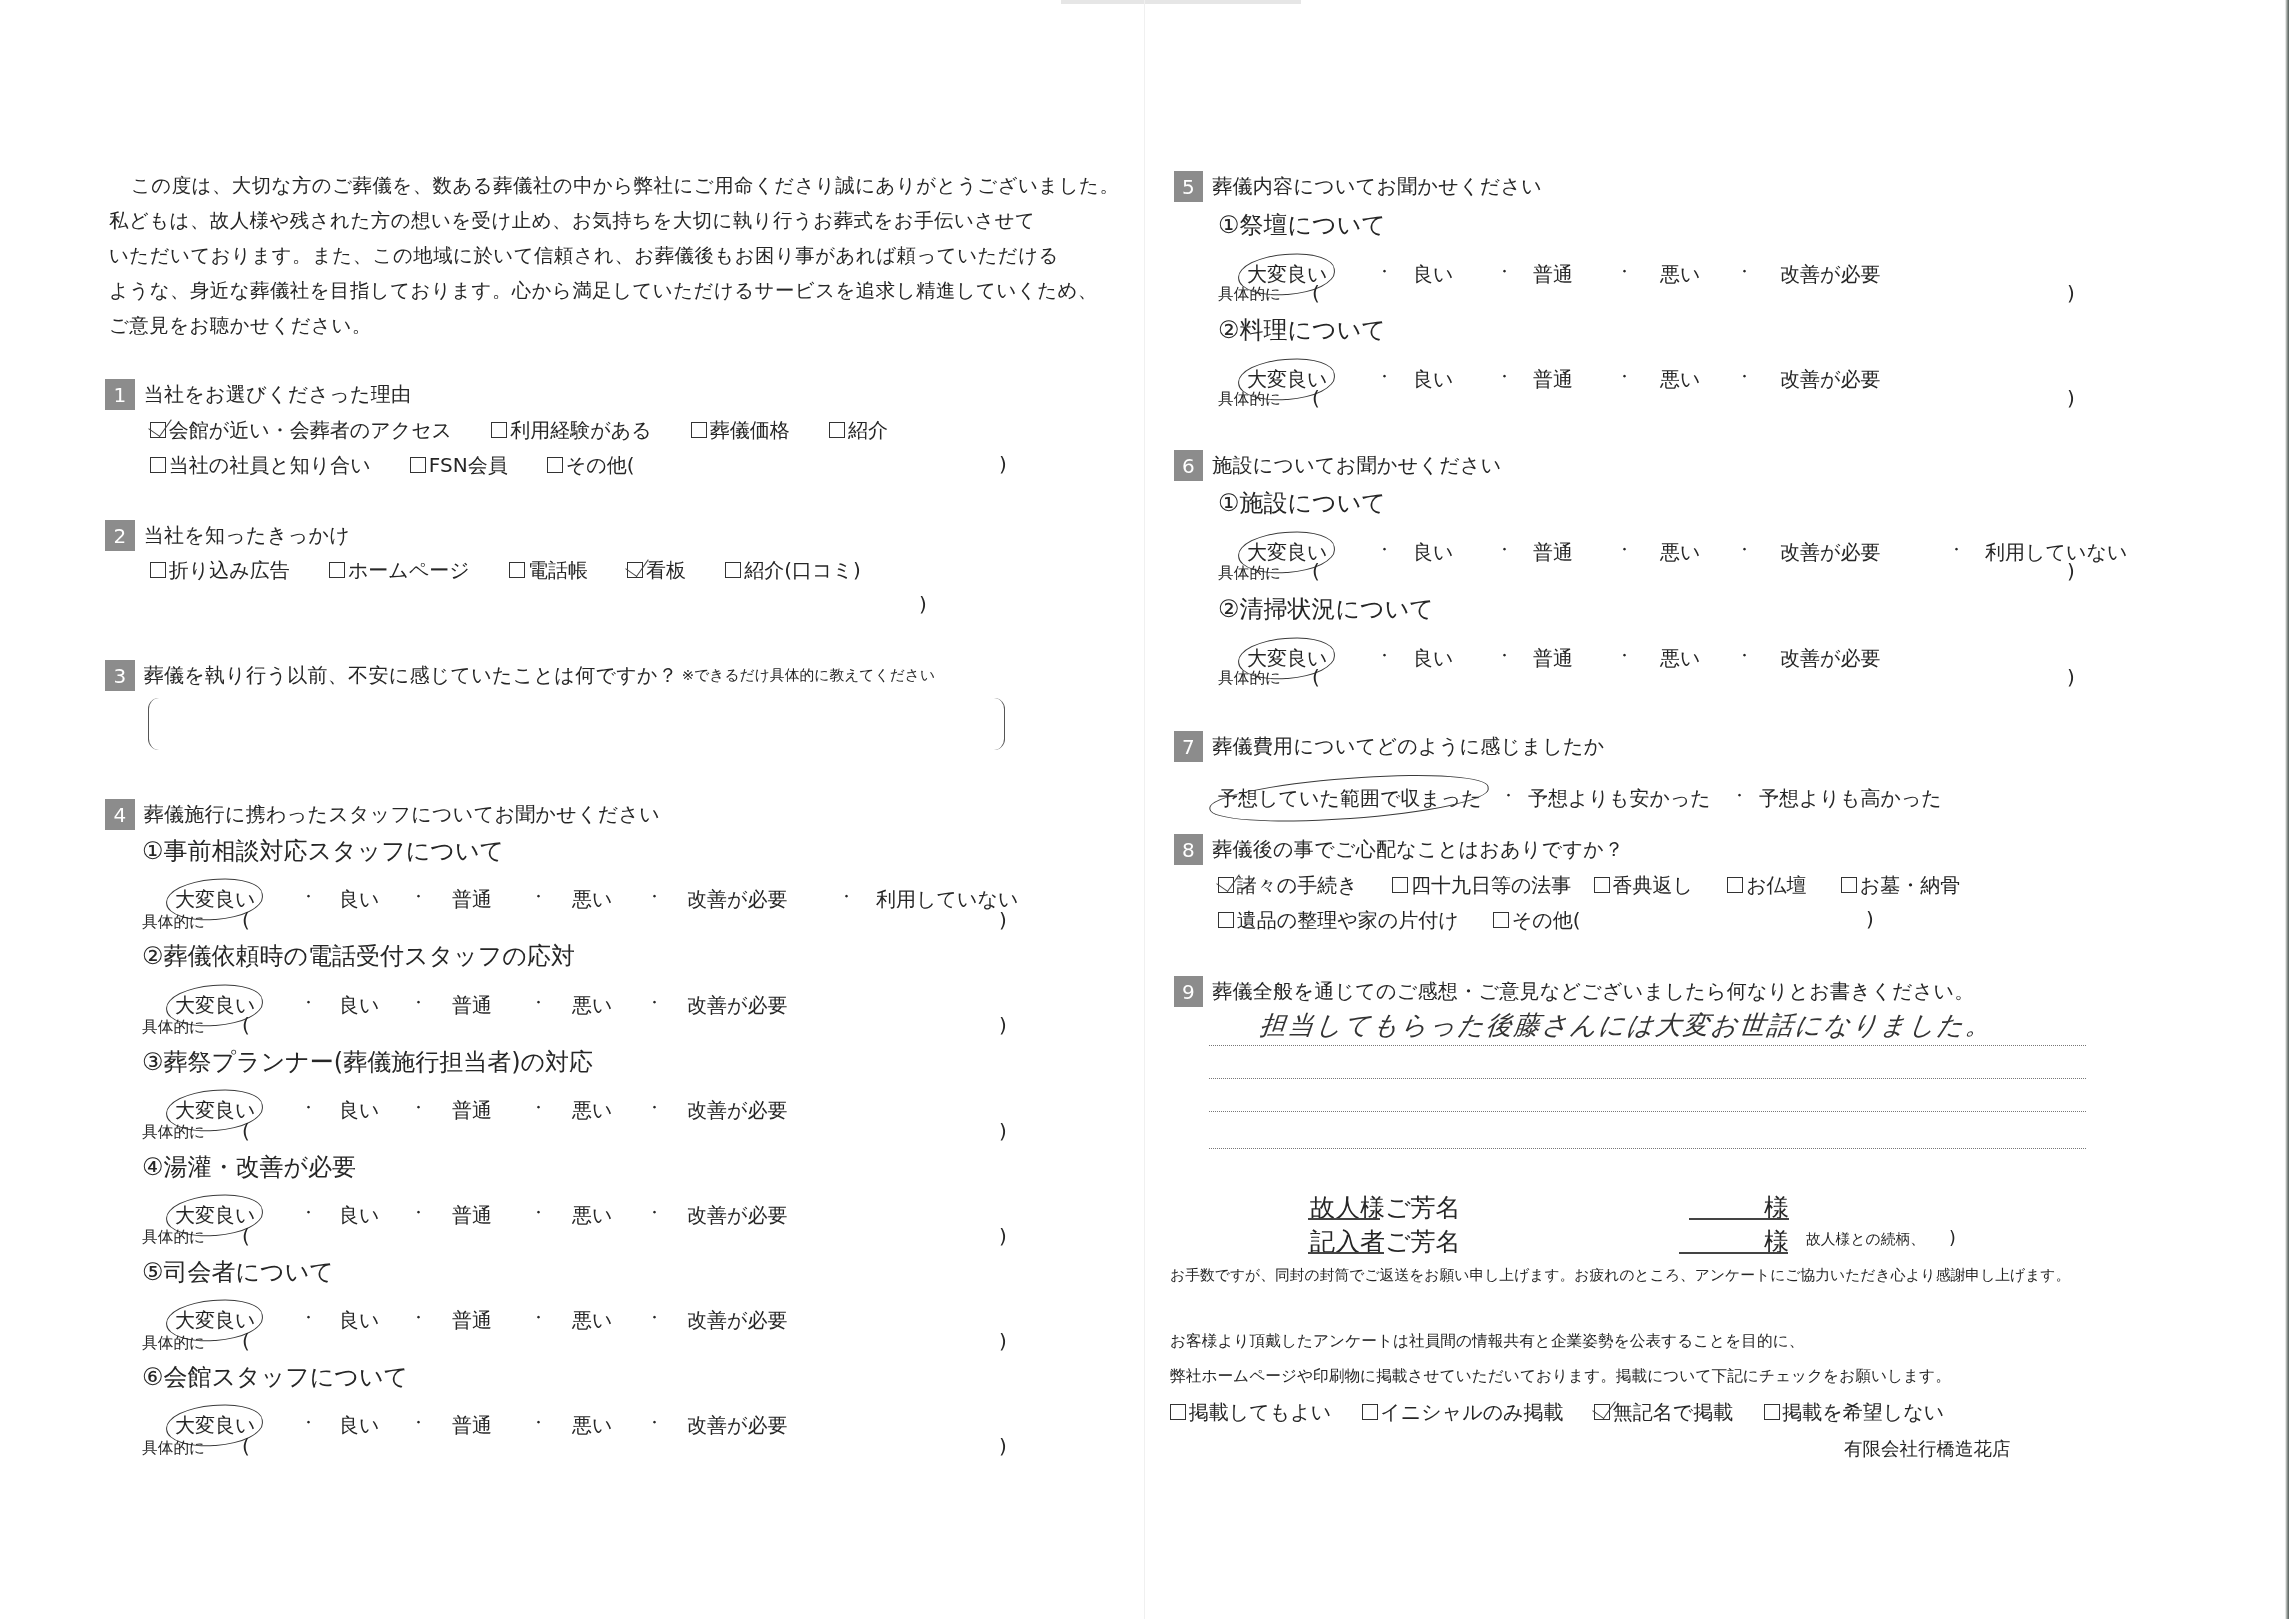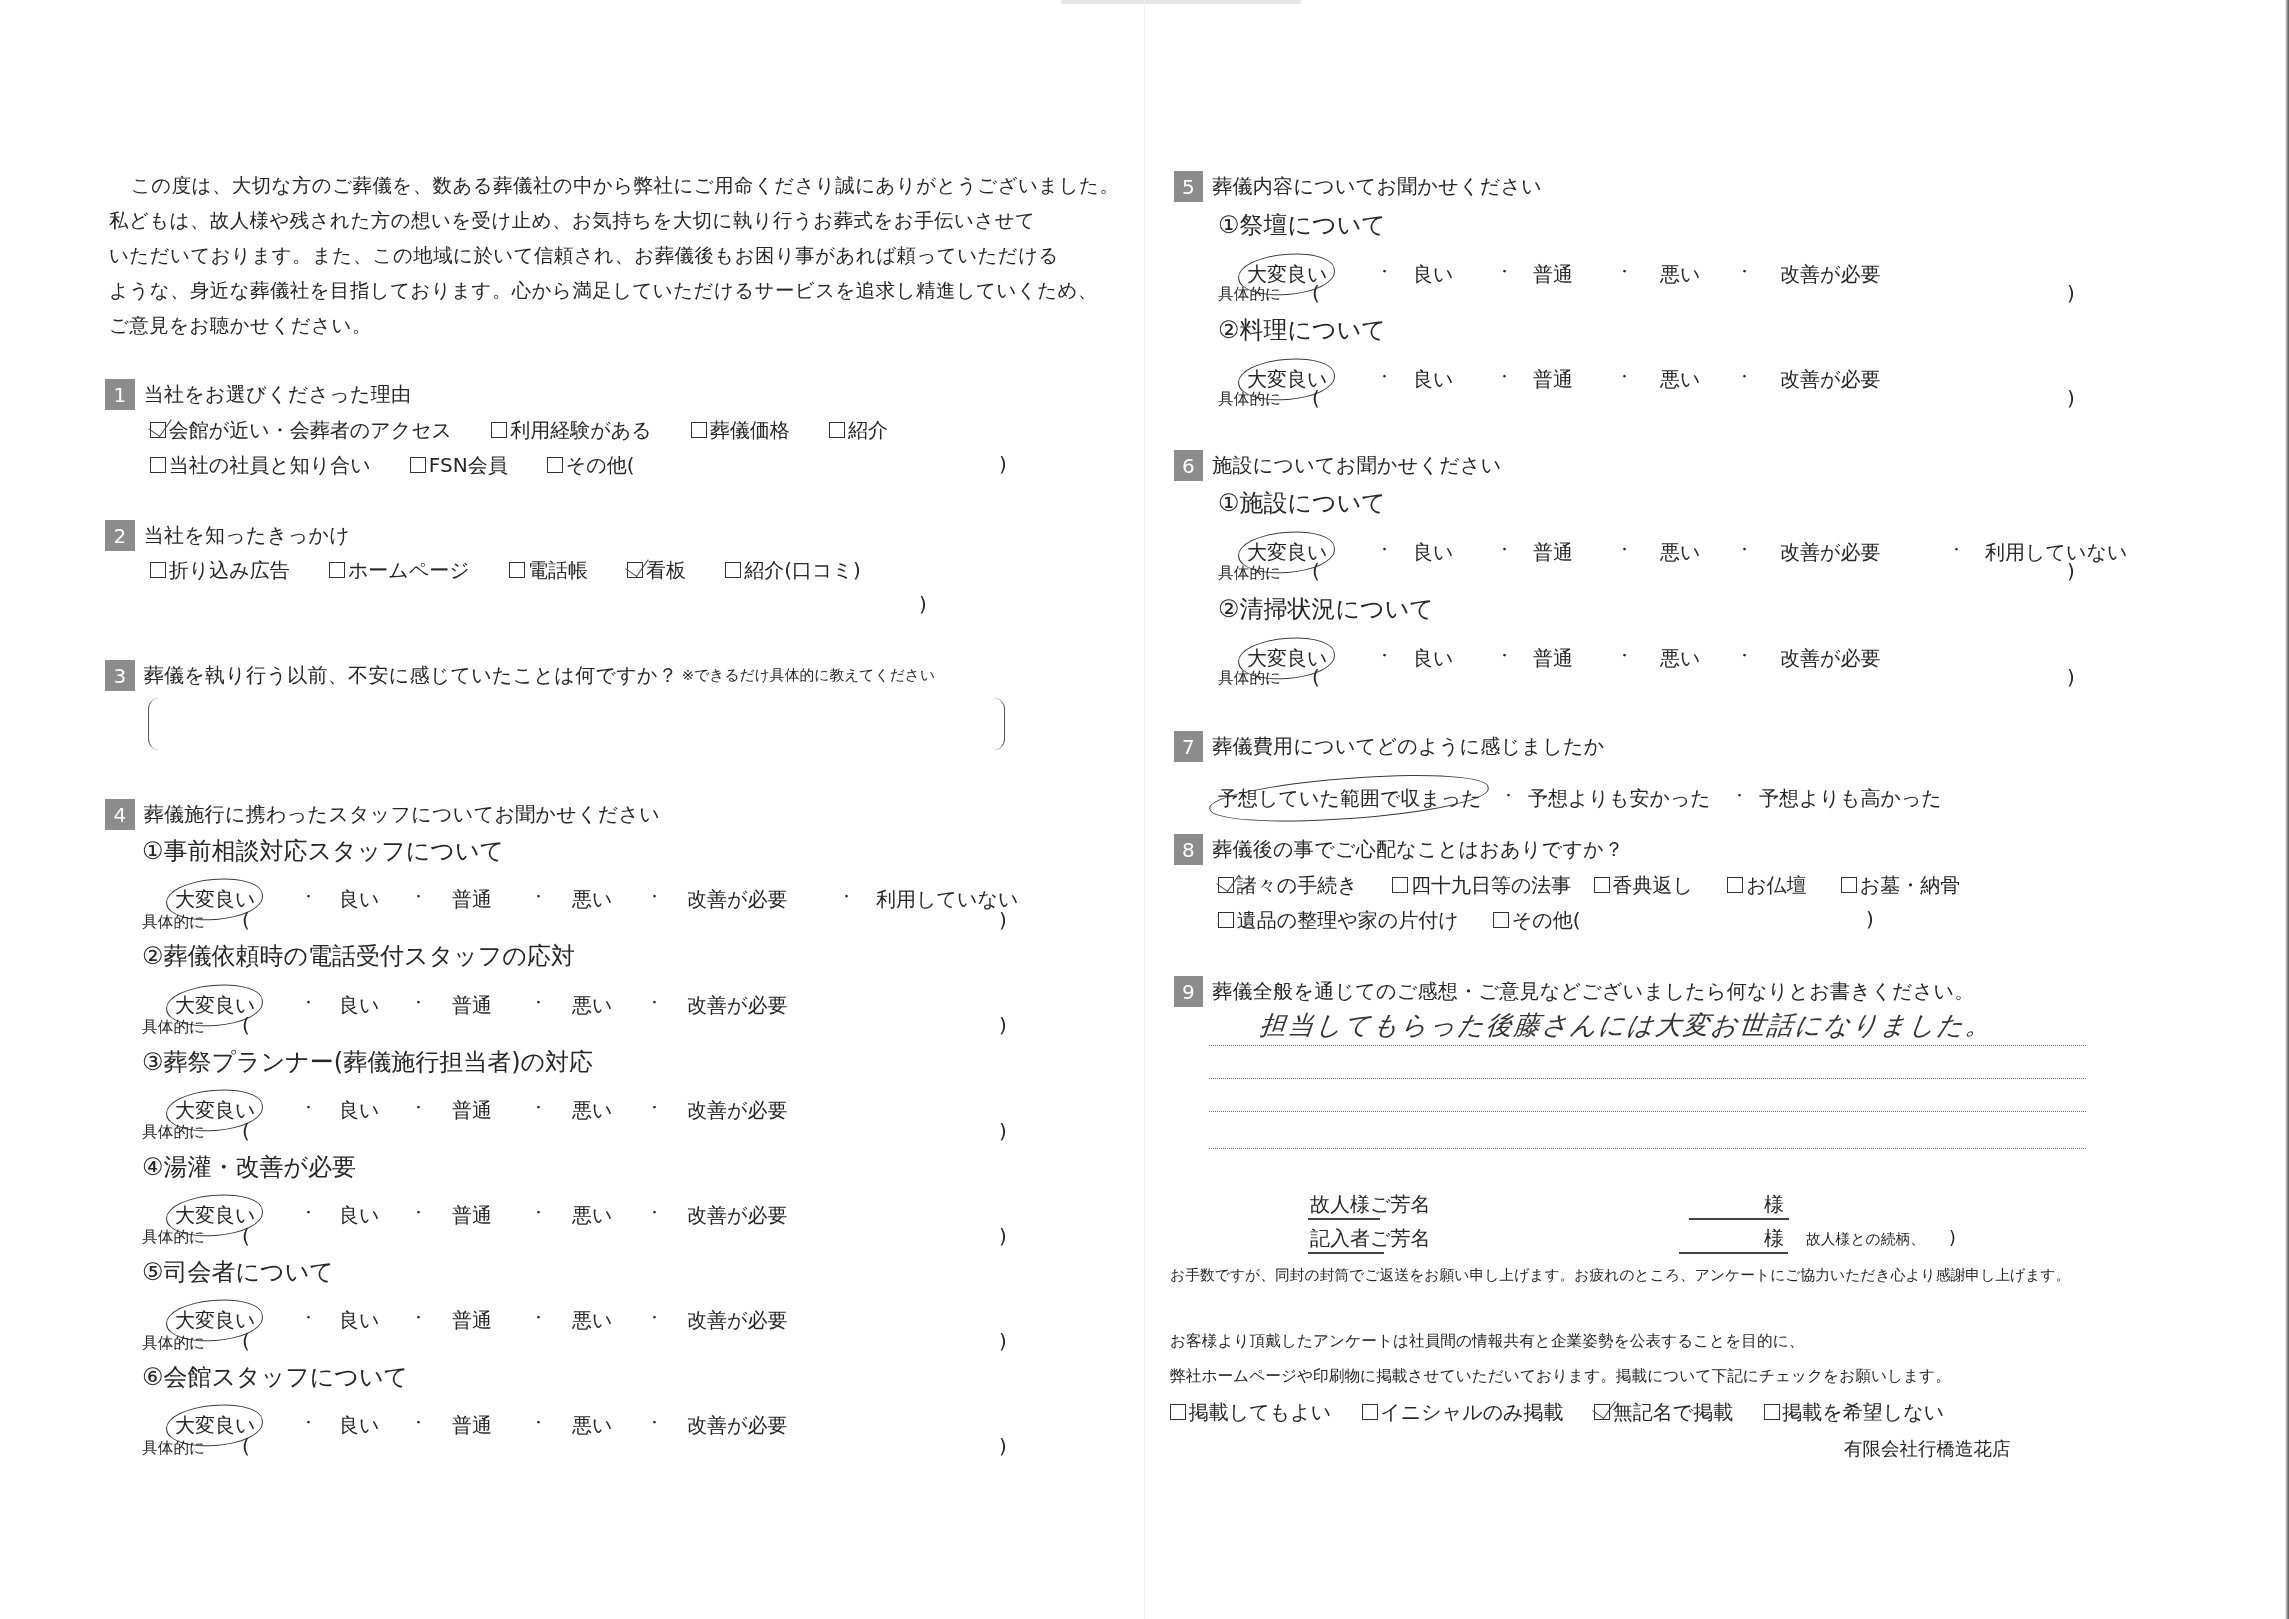--- a/index.html
+++ b/index.html
@@ -39,21 +39,21 @@
     border:1.8px solid #3a3a3a; border-radius:50% 45% 50% 48%; transform:rotate(-4deg); }
   .detail { position:absolute; font-size:15.7px; white-space:nowrap; }
   .paren-close { position:absolute; font-size:20px; }
   .paren-open { position:absolute; font-size:20px; }
 
   .bracket-box { position:absolute; border-left:1.8px solid #555; border-right:1.8px solid #555; border-radius:11px; }
 
   .dotline { position:absolute; height:0; border-top:1.8px dotted #777; }
   .handwriting { position:absolute; font-family:"DejaVu Serif", serif; font-style:italic; font-size:26px; color:#333; letter-spacing:1.8px; transform:skewX(-6deg); white-space:nowrap; }
 
-  .sig-label { position:absolute; font-size:20px; }
+  .sig-label { position:absolute; font-size:25px; }
   .sig-underline { position:absolute; height:1.8px; background:#444; }
   .small { position:absolute; font-size:14.8px; white-space:nowrap; }
   .mid { position:absolute; font-size:15.7px; white-space:nowrap; }
 </style>
 </head>
 <body>
 
 <div class="edge-top"></div>
 <div class="fold"></div>
 <div class="edge-right"></div>

